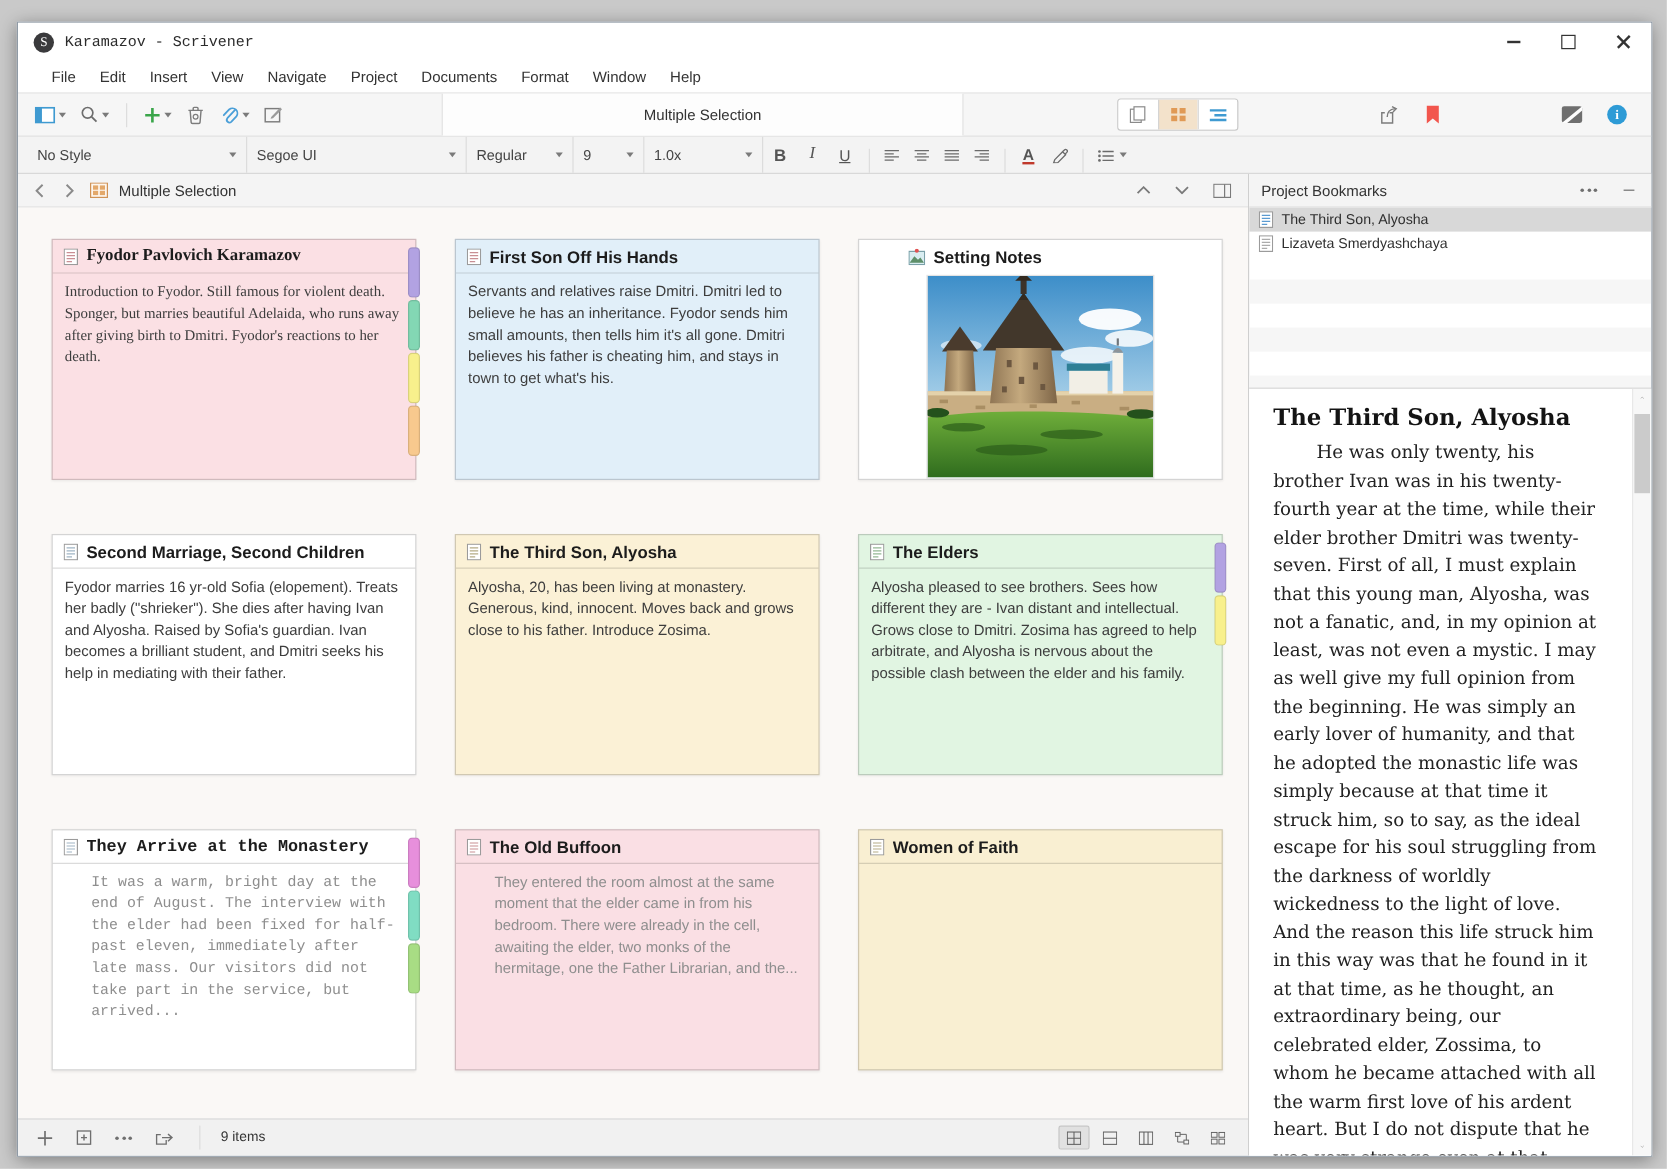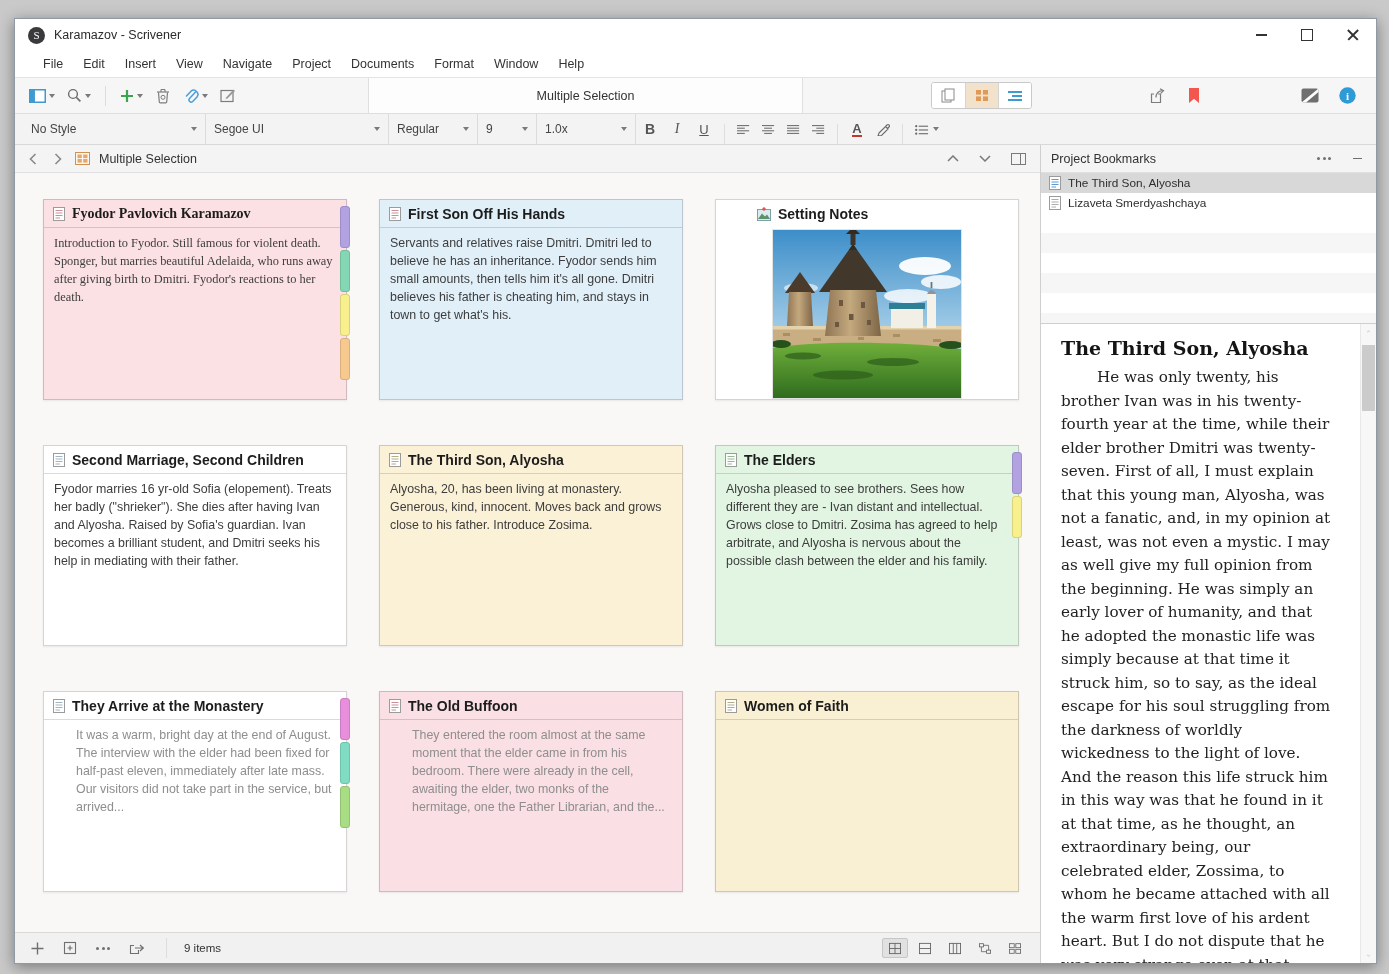--- a/index.html
+++ b/index.html
@@ -2,21 +2,21 @@
 <html><head>
 <meta charset="utf-8">
 <style>
   html,body{margin:0;padding:0;}
   body{width:1389px;height:974px;background:#c9c9c9;font-family:"Liberation Sans",sans-serif;overflow:hidden;position:relative;}
   .window{position:absolute;left:14px;top:18px;width:1361px;height:944px;background:#fff;border:1px solid #8f9aa5;box-shadow:0 3px 14px rgba(0,0,0,.4);display:flex;flex-direction:column;}
 
   
   .titlebar{height:32px;display:flex;align-items:center;padding-left:13px;background:#fff;flex:0 0 auto;}
   .app-logo{width:17px;height:17px;border-radius:50%;background:#3a3a3c;color:#fff;font-family:"Liberation Serif",serif;font-size:11px;display:flex;align-items:center;justify-content:center;}
-  .win-title{margin-left:9px;font-size:12.5px;color:#2b2b2b;}
+  .win-title{margin-left:9px;font-size:12.5px;color:#2b2b2b;font-family:Liberation Mono, monospace;}
   .win-controls{margin-left:auto;display:flex;height:100%;}
   .win-btn{width:46px;height:100%;display:flex;align-items:center;justify-content:center;background:transparent;border:none;}
   .glyph-min{width:11px;height:1.5px;background:#333;}
   .glyph-max{width:10px;height:10px;border:1.5px solid #333;}
   .glyph-close{position:relative;width:12px;height:12px;}
   .glyph-close:before,.glyph-close:after{content:"";position:absolute;left:-1px;top:5px;width:14px;height:1.5px;background:#333;}
   .glyph-close:before{transform:rotate(45deg);} .glyph-close:after{transform:rotate(-45deg);}
 
   
   .menubar{height:26px;display:flex;align-items:flex-start;padding-left:18px;background:#fff;font-size:12.5px;color:#333;flex:0 0 auto;}
@@ -507,21 +507,21 @@
               </svg>
             <span class="card-title">The Elders</span>
           </header>
           <div class="card-chips">
             <i style="background-color: rgb(178, 162, 226);"></i>
             <i style="background-color: rgb(248, 240, 140);"></i>
           </div>
           <div class="card-body">Alyosha pleased to see brothers. Sees how different they are - Ivan distant and intellectual. Grows close to Dmitri. Zosima has agreed to help arbitrate, and Alyosha is nervous about the possible clash between the elder and his family.</div>
         </article>
 
-        <article class="card" style="background-color: rgb(255, 255, 255);">
+        <article class="card" style="background-color: rgb(255, 255, 255); font-family: Liberation Mono, monospace;">
           <header class="card-head">
             <svg width="12" height="14" style="color:#9fb4c4">
                 <use href="#icon-doc"></use>
               </svg>
             <span class="card-title">They Arrive at the Monastery</span>
           </header>
           <div class="card-chips">
             <i style="background-color: rgb(231, 143, 220);"></i>
             <i style="background-color: rgb(128, 221, 195);"></i>
             <i style="background-color: rgb(168, 221, 132);"></i>

